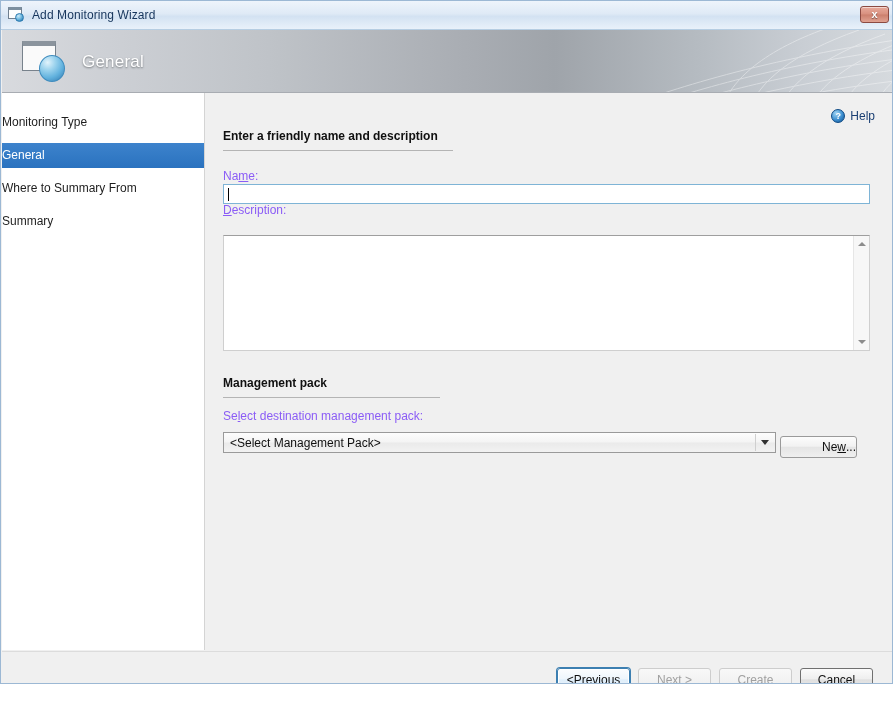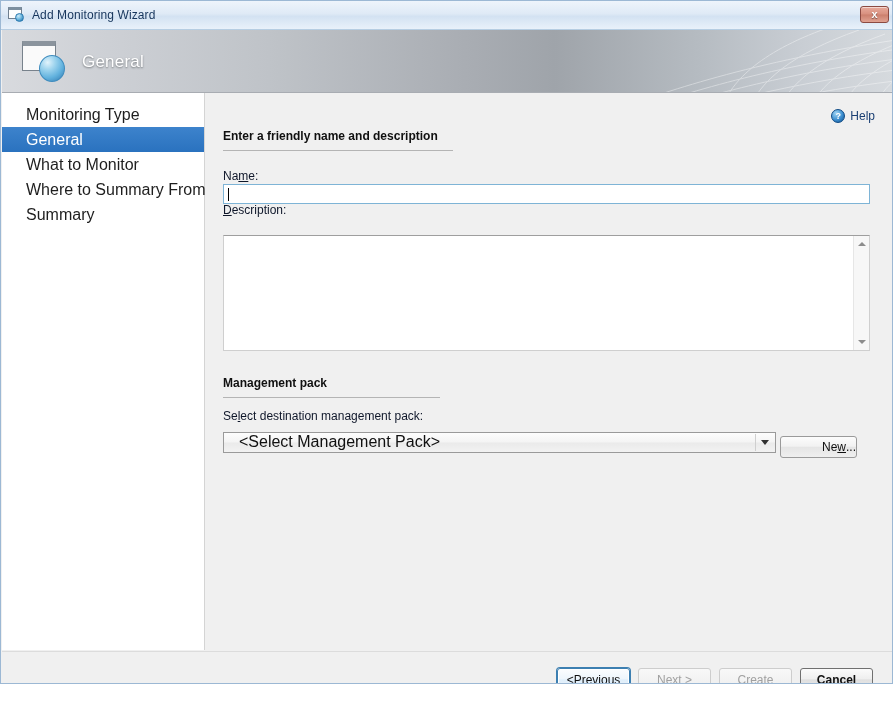--- a/index.html
+++ b/index.html
@@ -156,24 +156,25 @@
     width: 203px;
     height: 557px;
     box-sizing: border-box;
     background: #ffffff;
     border-right: 1px solid #d4d4d4;
     padding-top: 9px;
   }
   .nav-item {
     height: 25px;
     line-height: 25px;
-    padding-left: 24px;
-    font-size: 16px;
+    padding-left: 0;
+    font-size: 12px;
     color: #1e1e1e;
     white-space: nowrap;
+    margin-top: 8px;
   }
   .nav-item.selected {
     background: #2a75c3;
     background: linear-gradient(to bottom, #3d83cc 0%, #2a72bf 100%);
     color: #ffffff;
   }
 
   
   .content {
     position: absolute;
@@ -218,21 +219,21 @@
   }
   .section-rule {
     position: absolute;
     height: 1px;
     background: #b4b4b4;
   }
 
   .field-label {
     position: absolute;
     font-size: 12px;
-    color: #0f172a;
+    color: #8b5cf6;
     white-space: nowrap;
   }
   .ak { text-decoration: underline; }
 
   .text-input {
     position: absolute;
     box-sizing: border-box;
     background: #ffffff;
     border: 1px solid #7eb4d6;
     font-family: "Liberation Sans", sans-serif;
@@ -286,23 +287,23 @@
     border-right: 4px solid transparent;
     border-top: 4px solid #8c8c8c;
   }
 
   .combo {
     position: absolute;
     box-sizing: border-box;
     border: 1px solid #9a9a9a;
     background: linear-gradient(to bottom, #fdfdfd 0%, #f4f4f4 48%, #eaeaea 52%, #f2f2f2 100%);
     display: flex;
-    align-items: flex-start;
-    padding-left: 15px;
-    font-size: 16px;
+    align-items: center;
+    padding-left: 6px;
+    font-size: 12px;
     color: #101010;
   }
   .combo-arrow {
     position: absolute;
     right: 1px; top: 1px;
     width: 18px;
     height: calc(100% - 2px);
     display: flex;
     align-items: center;
     justify-content: center;
@@ -401,21 +402,20 @@
     <div class="banner-icon">
       <div class="bi-page"></div>
       <div class="bi-ball"></div>
     </div>
     <div class="banner-title">General</div>
   </div>
 
   <div class="sidebar">
     <div class="nav-item">Monitoring Type</div>
     <div class="nav-item selected">General</div>
-    <div class="nav-item">What to Monitor</div>
     <div class="nav-item">Where to Summary From</div>
     <div class="nav-item">Summary</div>
   </div>
 
   <div class="content">
 
     <div class="help-link">
       <span class="help-icon">?</span>
       <span class="help-text">Help</span>
     </div>
@@ -475,21 +475,21 @@
         <span class="ak">N</span>
         <span>ext &gt;</span>
       </div>
 
     <div class="btn disabled" style="left:717px; top:16px; width:73px; height:23px;">
         <span>C</span>
         <span class="ak">r</span>
         <span>eate</span>
       </div>
 
-    <div class="btn strong" style="left:798px; top:16px; width:73px; height:23px;font-weight:bold;">Cancel</div>
+    <div class="btn strong" style="left:798px; top:16px; width:73px; height:23px;">Cancel</div>
 
     <svg class="grip" viewBox="0 0 10 10">
       <g fill="#9a9a9a">
         <rect x="7" y="1" width="2" height="2"></rect>
         <rect x="4" y="4" width="2" height="2"></rect>
           <rect x="7" y="4" width="2" height="2"></rect>
         <rect x="1" y="7" width="2" height="2"></rect>
           <rect x="4" y="7" width="2" height="2"></rect>
           <rect x="7" y="7" width="2" height="2"></rect>
       </g>

